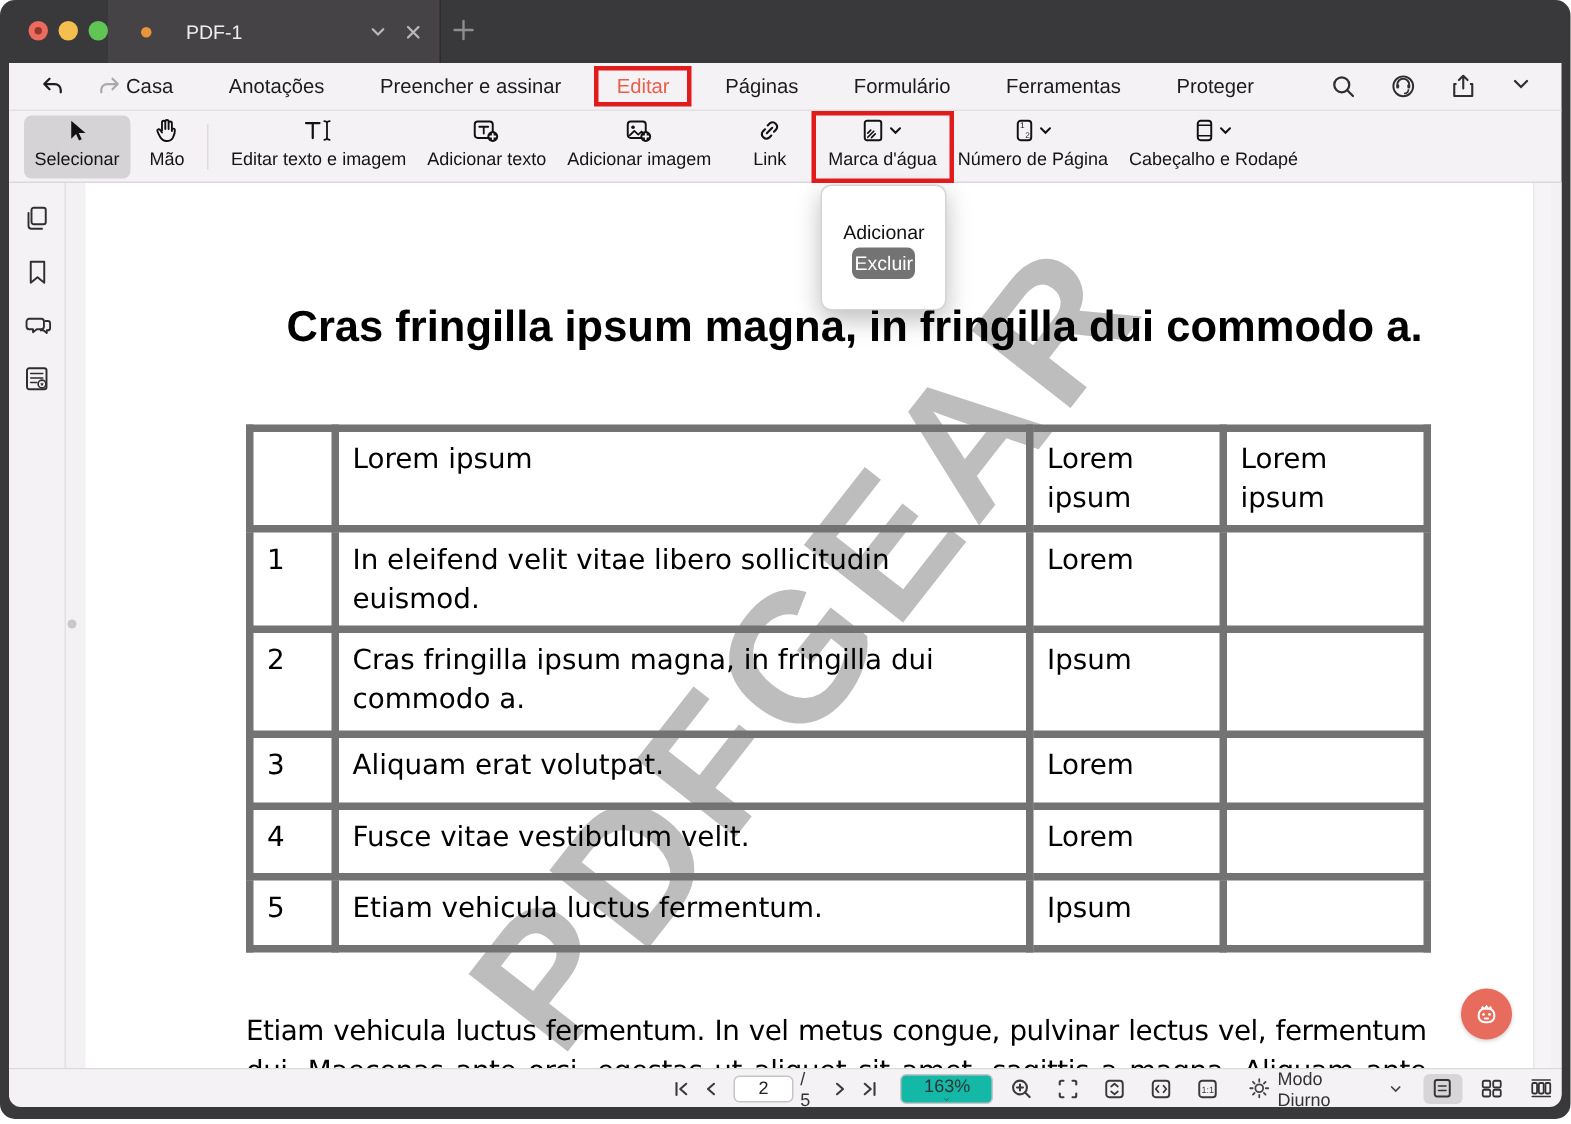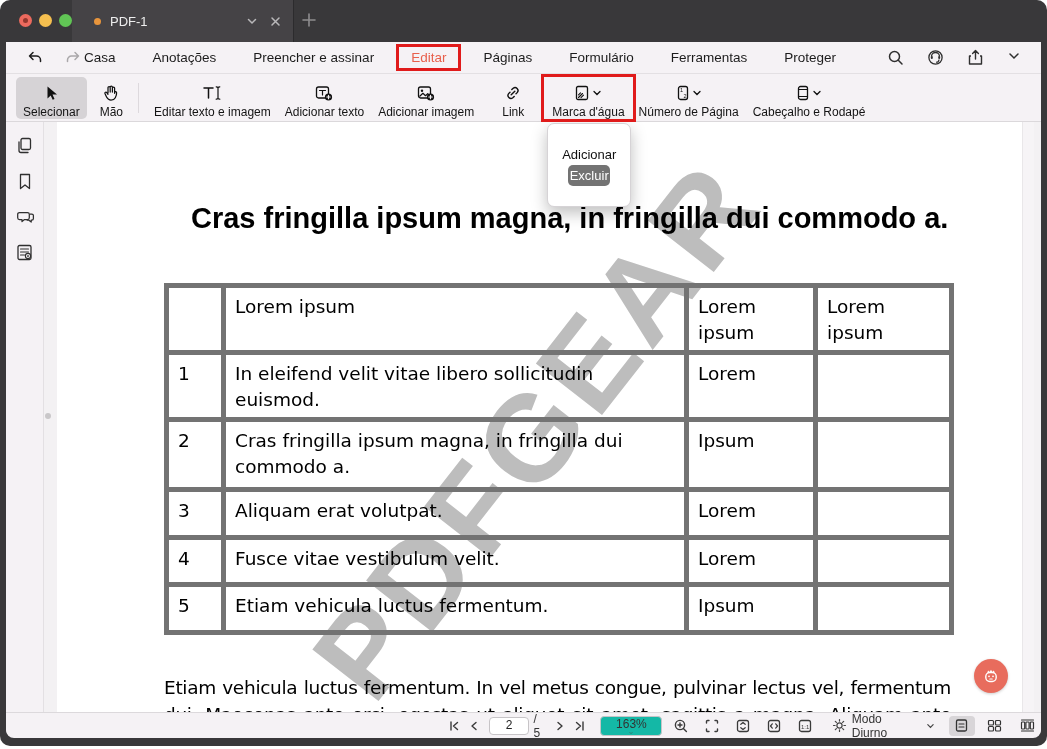--- a/index.html
+++ b/index.html
@@ -8,39 +8,39 @@
 
   
   .titlebar { position:absolute; left:0; top:0; width:100%; height:42px; }
   .light { position:absolute; top:14px; width:13px; height:13px; border-radius:50%; }
   .light.red { left:19px; background:#ec6a5e; }
   .light.red::after { content:""; position:absolute; left:4px; top:4px; width:5px; height:5px; border-radius:50%; background:#93372e; }
   .light.yellow { left:39px; background:#f5bf4f; }
   .light.green { left:59px; background:#61c555; }
   .tab { position:absolute; left:72px; top:0; width:222px; height:42px; background:#454346; border-right:1px solid #2c2b2d; display:flex; align-items:center; }
   .tab-dot { width:7px; height:7px; border-radius:50%; background:#e8953c; margin-left:22px; }
-  .tab-title { color:#eee; font-size:13px; margin-left:9px; flex:1; }
+  .tab-title { color:#eee; font-size:13px; margin-left:23px; flex:1; }
   .tab-ic { color:#b9b8ba; margin-right:12px; display:flex; }
   .newtab { position:absolute; left:300px; top:11px; color:#8e8d8f; display:flex; }
 
   
   .chrome { position:absolute; left:6px; top:42px; width:1035px; height:695px; background:#f5f2f5; border-radius:0 0 8px 8px; overflow:visible; }
 
   
   .menubar { position:relative; height:32px; display:flex; align-items:center; border-bottom:1px solid #e3e0e3; }
   .hist { display:flex; gap:16px; margin-left:18px; }
   .menu-items { display:flex; gap:37px; font-size:13.5px; color:#1c1c1c; }
   .menu-item { position:relative; cursor:default; white-space:nowrap; }
   .menu-item.active { color:#e8604c; }
   .anno { position:absolute; border:3px solid #e01b1b; pointer-events:none; z-index:60; }
   .menu-right { display:flex; gap:23px; margin-left:auto; margin-right:20px; color:#2f2f2f; }
 
   
   .toolbar { position:relative; height:48px; display:flex; align-items:center; border-bottom:1px solid #dbd8db; padding-left:10px; }
-  .tbtn { position:relative; display:flex; flex-direction:column; align-items:center; justify-content:flex-end; height:42px; padding:0 7px; border-radius:5px; color:#141414; }
+  .tbtn { position:relative; display:flex; flex-direction:column; align-items:center; justify-content:flex-start; height:42px; padding:0 7px; border-radius:5px; color:#141414; }
   .tbtn .lbl { font-size:12px; margin-top:2px; white-space:nowrap; }
   .tbtn .ico { height:20px; display:flex; align-items:center; gap:2px; }
   .tbtn.sel { background:#d6d3d6; }
   .tdiv { width:1px; height:30px; background:#ddd9dd; margin:0 8px; }
 
   
   .wm-popup { position:absolute; left:2px; top:46px; width:84px; background:#fff; border:1px solid #d6d3d6; border-radius:7px; box-shadow:0 6px 16px rgba(0,0,0,.25); padding:20px; z-index:50; font-size:13px; }
   .wm-item { height:21px; display:flex; align-items:center; justify-content:center; border-radius:5px; color:#111; }
   .wm-item.sel { background:#737373; color:#fff; }
 

